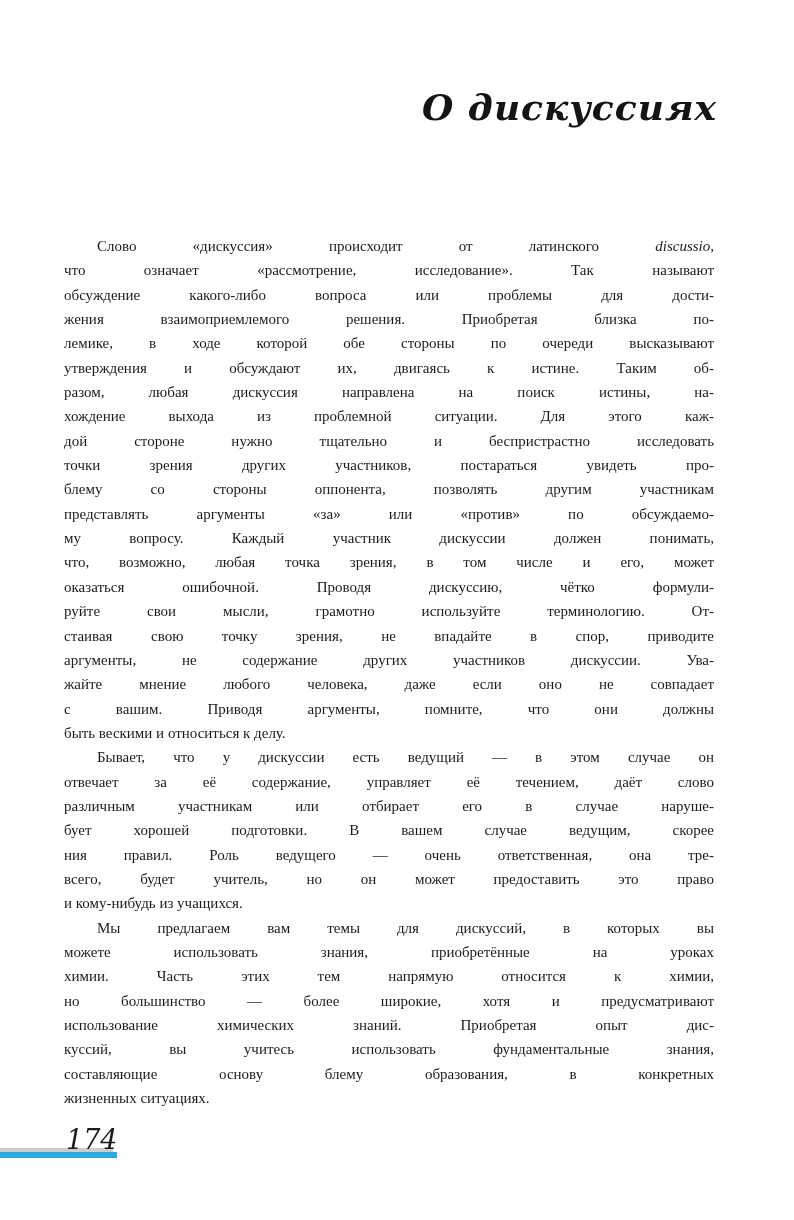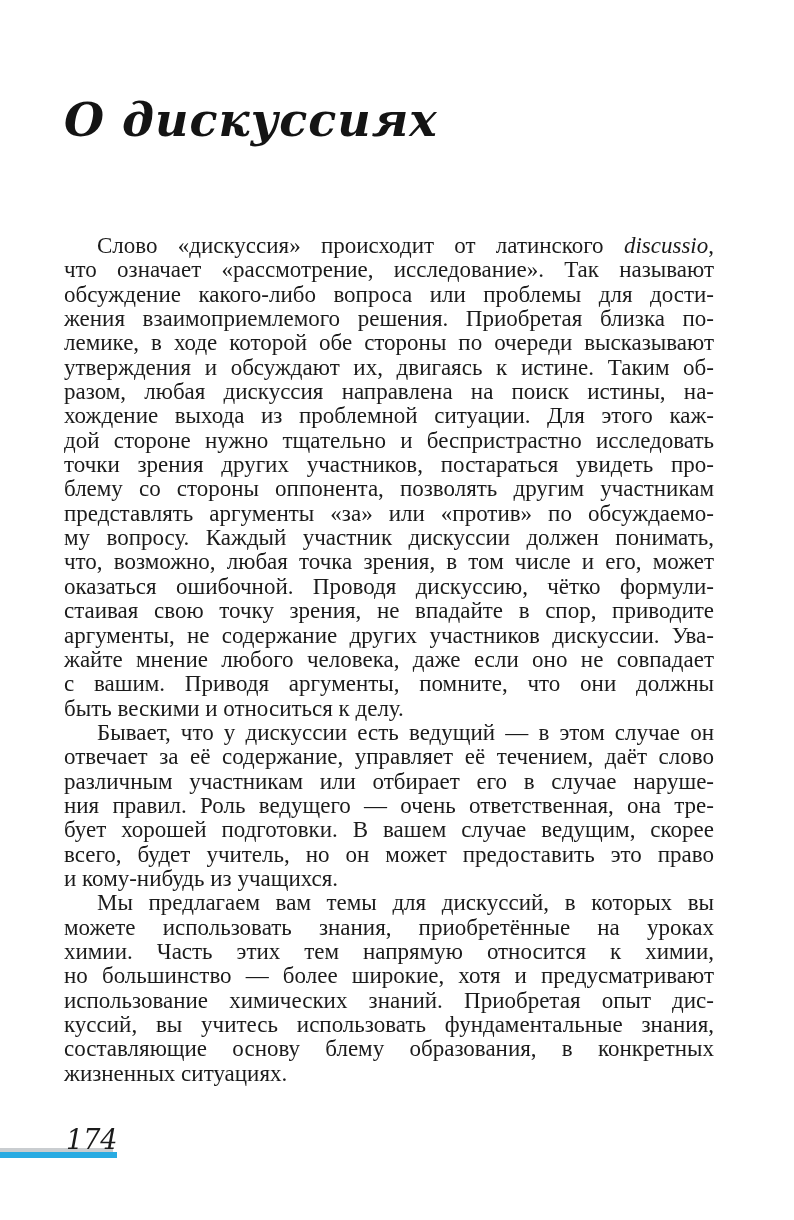--- a/index.html
+++ b/index.html
@@ -7,32 +7,33 @@
     width: 794px; height: 1220px;
     background: #ffffff;
     position: relative;
     overflow: hidden;
     font-family: "Liberation Serif", serif;
     color: #1b1b1b;
   }
   .chapter-title {
     position: absolute;
     top: 62px; left: 64px; width: 653px;
+    text-align: right;
     font-family: "DejaVu Serif", serif;
     font-style: italic;
     font-weight: bold;
-    font-size: 46px;
+    font-size: 36px;
     letter-spacing: 1px;
     color: #141414;
     white-space: nowrap;
   }
   .text-block {
     position: absolute;
     top: 234px; left: 64px; width: 650px;
-    font-size: 23px;
+    font-size: 15px;
     line-height: 24.35px;
     color: #1b1b1b;
   }
   .ln {
     text-align: justify;
     text-align-last: justify;
     white-space: normal;
     height: 24.35px;
     overflow: visible;
   }
@@ -76,31 +77,32 @@
   <div class="ln">утверждения и обсуждают их, двигаясь к истине. Таким об-</div>
   <div class="ln">разом, любая дискуссия направлена на поиск истины, на-</div>
   <div class="ln">хождение выхода из проблемной ситуации. Для этого каж-</div>
   <div class="ln">дой стороне нужно тщательно и беспристрастно исследовать</div>
   <div class="ln">точки зрения других участников, постараться увидеть про-</div>
   <div class="ln">блему со стороны оппонента, позволять другим участникам</div>
   <div class="ln">представлять аргументы «за» или «против» по обсуждаемо-</div>
   <div class="ln">му вопросу. Каждый участник дискуссии должен понимать,</div>
   <div class="ln">что, возможно, любая точка зрения, в том числе и его, может</div>
   <div class="ln">оказаться ошибочной. Проводя дискуссию, чётко формули-</div>
+  <div class="ln">руйте свои мысли, грамотно используйте терминологию. От-</div>
   <div class="ln">стаивая свою точку зрения, не впадайте в спор, приводите</div>
   <div class="ln">аргументы, не содержание других участников дискуссии. Ува-</div>
   <div class="ln">жайте мнение любого человека, даже если оно не совпадает</div>
   <div class="ln">с вашим. Приводя аргументы, помните, что они должны</div>
   <div class="ln last">быть вескими и относиться к делу.</div>
 
   <div class="ln first">Бывает, что у дискуссии есть ведущий — в этом случае он</div>
   <div class="ln">отвечает за её содержание, управляет её течением, даёт слово</div>
   <div class="ln">различным участникам или отбирает его в случае наруше-</div>
+  <div class="ln">бует хорошей подготовки. В вашем случае ведущим, скорее</div>
   <div class="ln">ния правил. Роль ведущего — очень ответственная, она тре-</div>
-  <div class="ln">бует хорошей подготовки. В вашем случае ведущим, скорее</div>
   <div class="ln">всего, будет учитель, но он может предоставить это право</div>
   <div class="ln last">и кому-нибудь из учащихся.</div>
 
   <div class="ln first">Мы предлагаем вам темы для дискуссий, в которых вы</div>
   <div class="ln">можете использовать знания, приобретённые на уроках</div>
   <div class="ln">химии. Часть этих тем напрямую относится к химии,</div>
   <div class="ln">но большинство — более широкие, хотя и предусматривают</div>
   <div class="ln">использование химических знаний. Приобретая опыт дис-</div>
   <div class="ln">куссий, вы учитесь использовать фундаментальные знания,</div>
   <div class="ln">составляющие основу блему образования, в конкретных</div>

